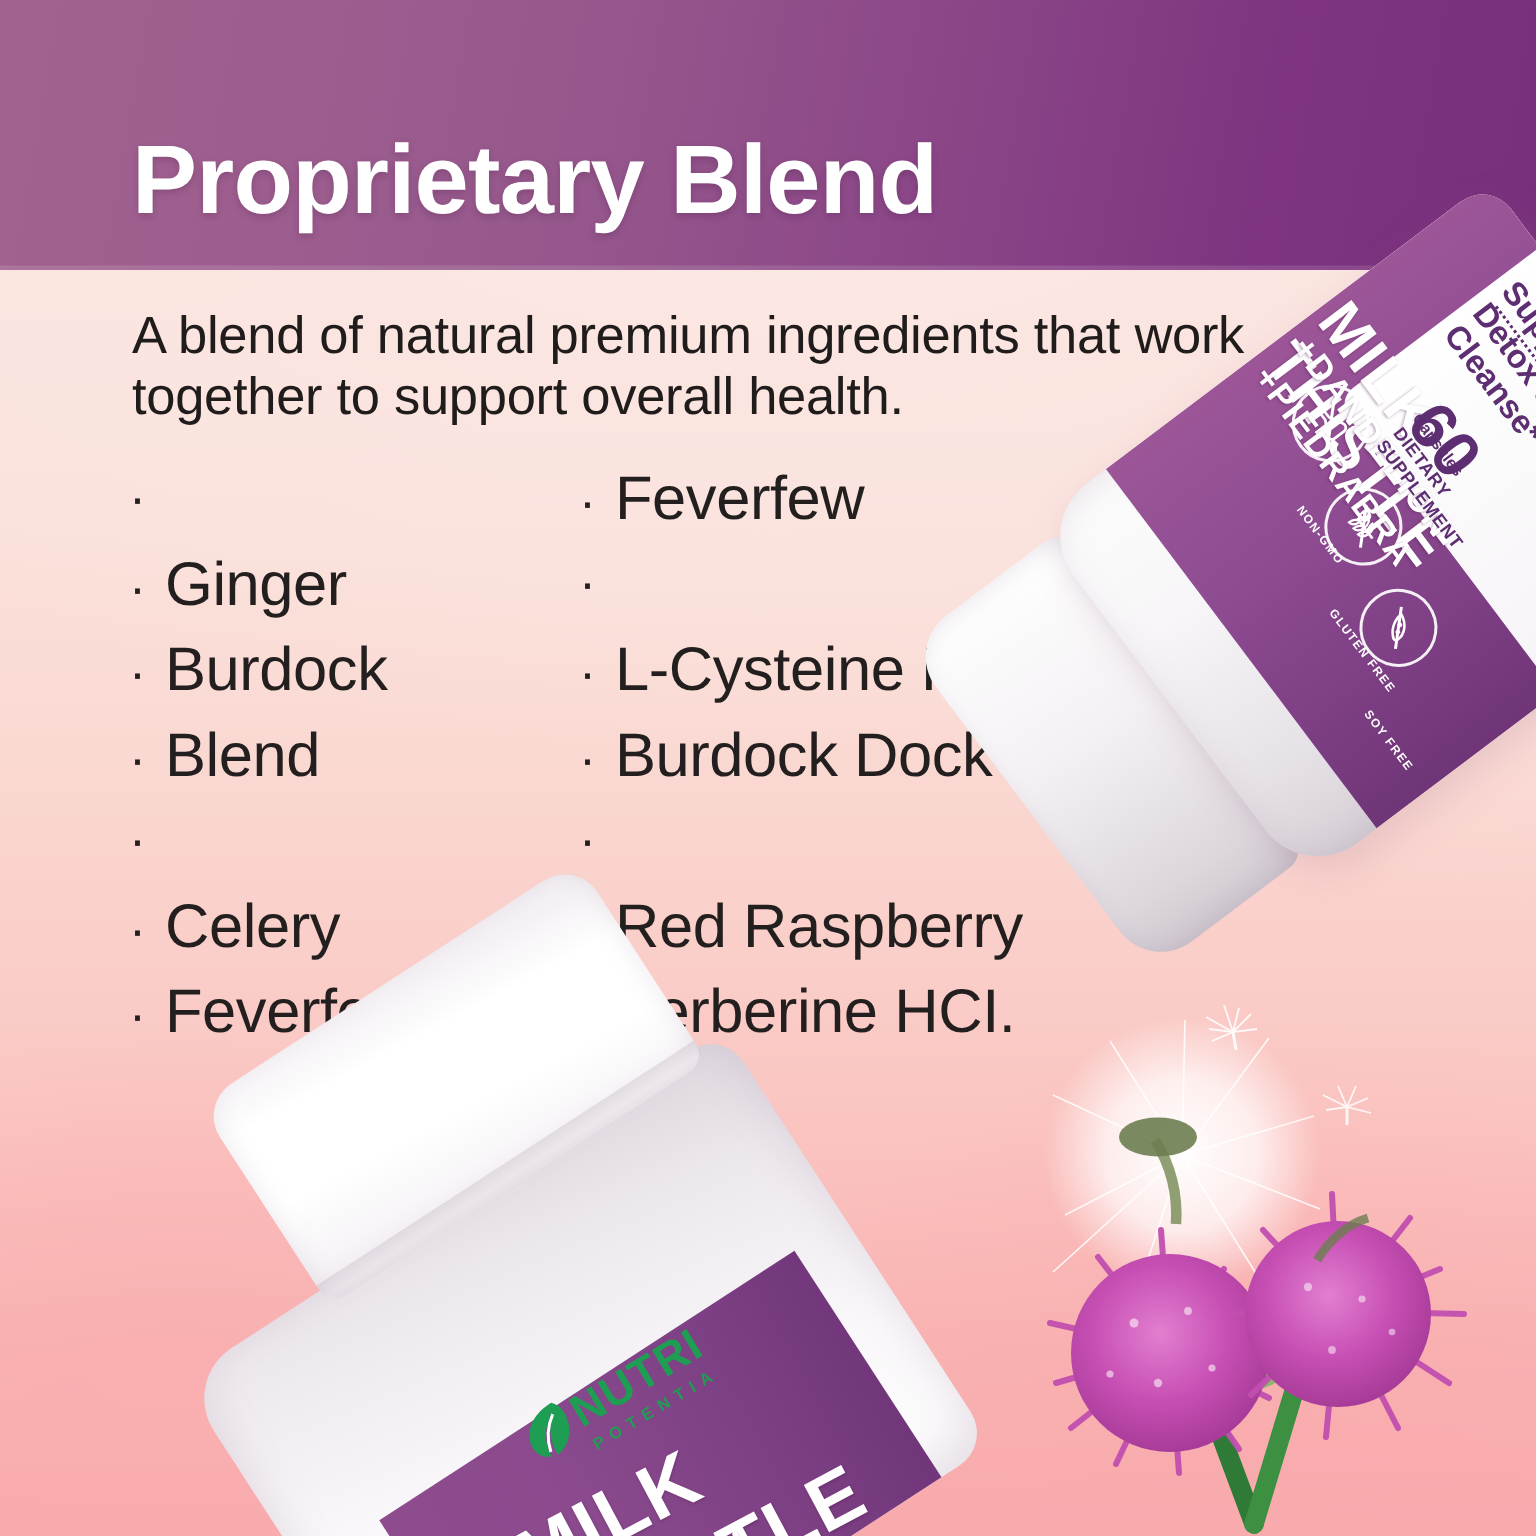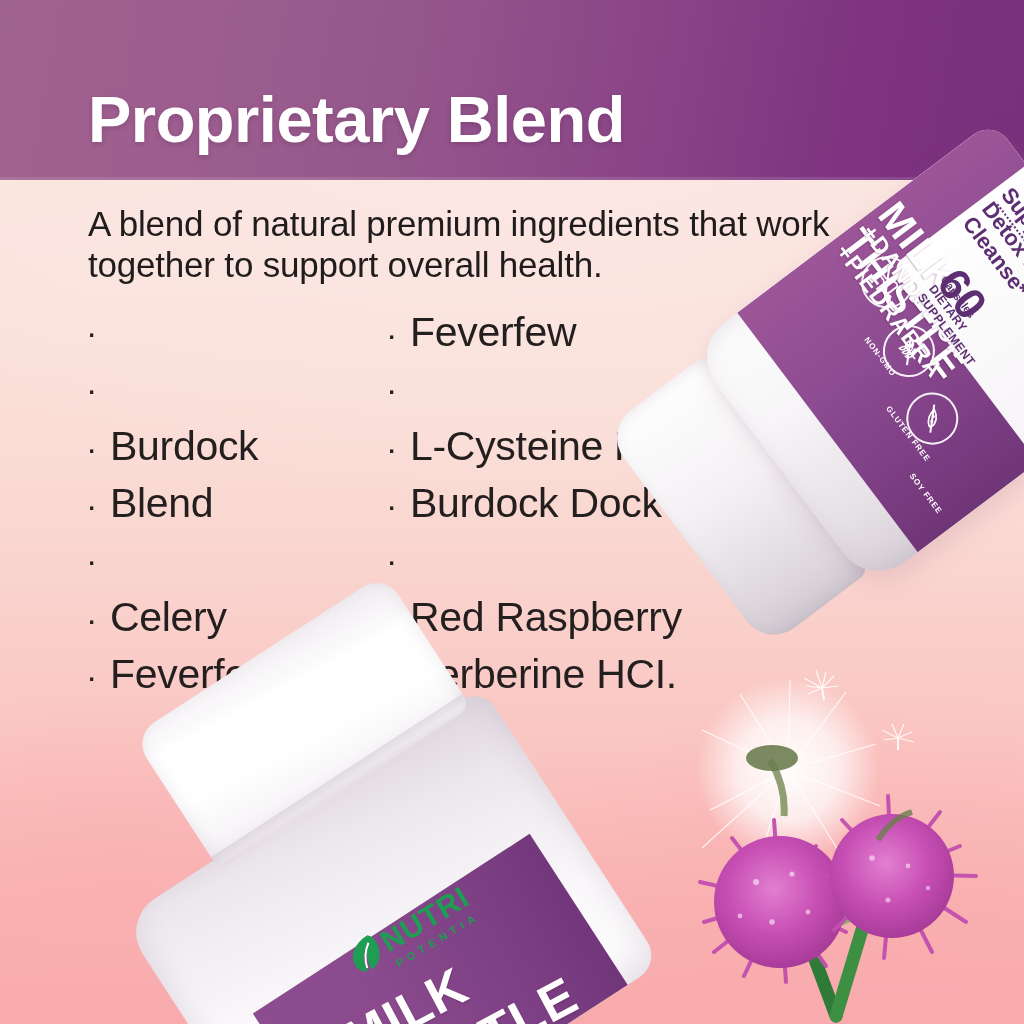--- a/index.html
+++ b/index.html
@@ -210,20 +210,21 @@
   <div class="subtitle">A blend of natural premium ingredients that work together to support overall health.</div>
 
   <div class="lists">
 
     <div class="col left">
       <div class="item">
         <span class="bullet">·</span>
       </div>
       <div class="item">
         <span class="bullet">·</span>
+        <span>Ginger</span>
       </div>
       <div class="item">
         <span class="bullet">·</span>
         <span>Burdock</span>
       </div>
       <div class="item">
         <span class="bullet">·</span>
         <span>Blend</span>
       </div>
       <div class="item">

